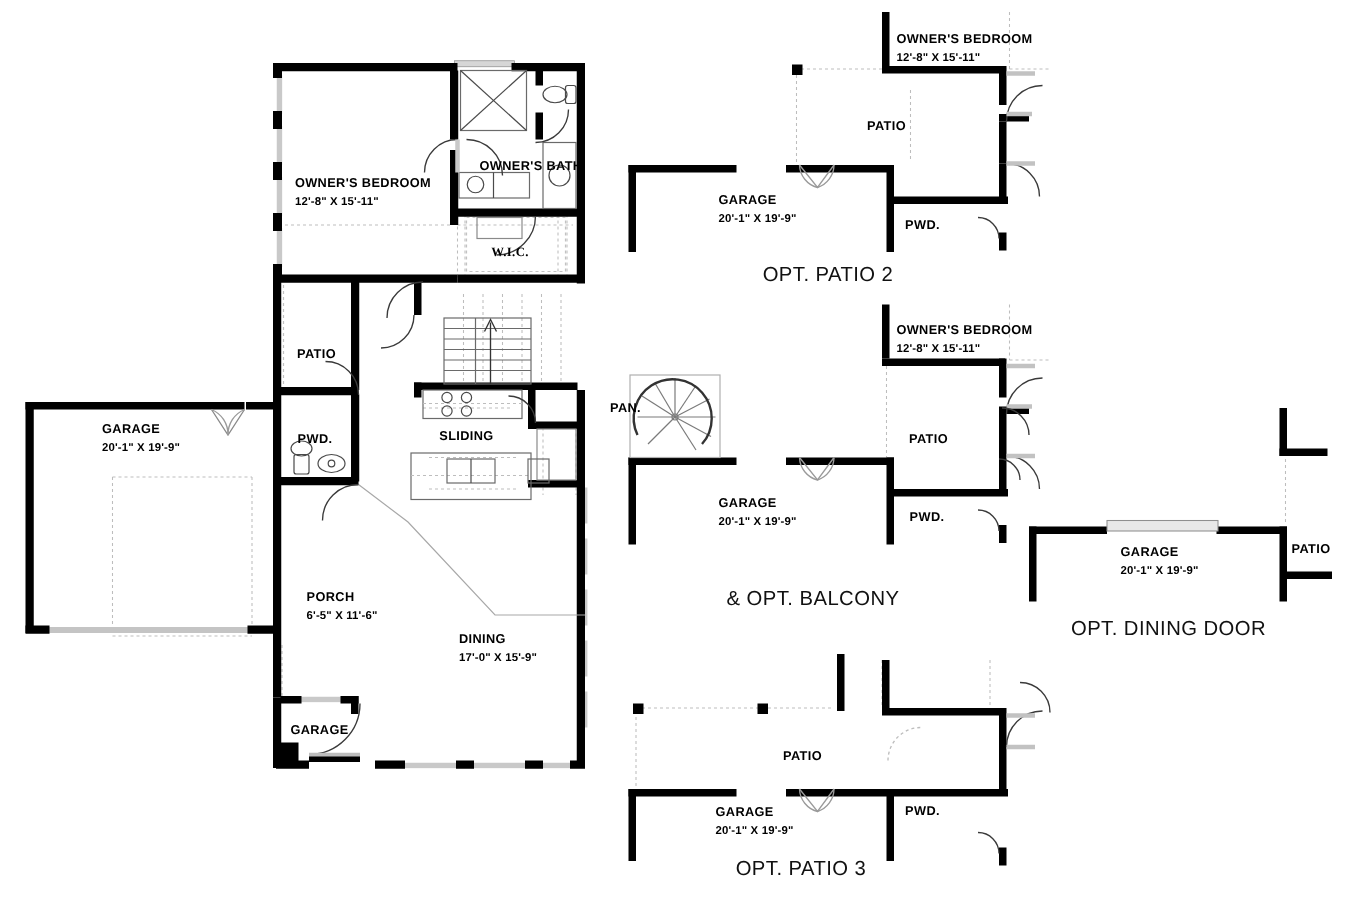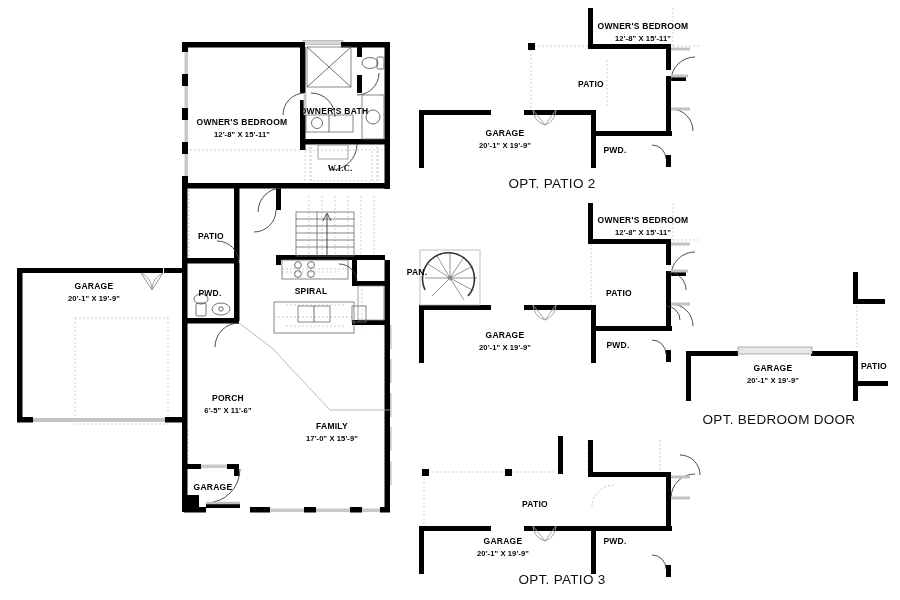--- a/index.html
+++ b/index.html
@@ -11,21 +11,21 @@
   #plan-root{position:absolute;inset:0;}
   svg#floorplan{position:absolute;left:0;top:0;width:900px;height:600px;display:block;}
   .rmlabel{
     position:absolute;
     font-family:"Liberation Sans", sans-serif;
     font-weight:bold;
     font-size:8.5px;
     letter-spacing:.25px;
     white-space:nowrap;
     transform:translate(-50%,-50%);
-    text-align:center;
+    text-align:left;
     line-height:1.5;
     color:#000;
   }
   .rmlabel .dim{
     display:block;
     font-size:7.6px;
     font-weight:bold;
     letter-spacing:.1px;
   }
   .caption{
@@ -382,42 +382,42 @@
       <path d="M592 507 A 22 22 0 0 1 614 485" stroke="#bdbdbd" stroke-dasharray="2,2"></path>
       <line x1="671" y1="477" x2="690" y2="477" stroke="#c2c2c2" stroke-width="3"></line>
       <line x1="671" y1="498" x2="690" y2="498" stroke="#c2c2c2" stroke-width="3"></line>
       <path d="M680 455 A 20 20 0 0 1 700 475"></path>
     </g>
   </g>
 </svg>
 
 <div id="labels-layer">
       <div class="rmlabel" style="left: 242px; top: 128px;"><span>OWNER'S BEDROOM</span><span class="dim">12'-8" X 15'-11"</span></div>
-      <div class="rmlabel" style="left: 334px; top: 111px;"><span>OWNER'S BATH</span></div>
+      <div class="rmlabel" style="left: 354px; top: 111px;"><span>OWNER'S BATH</span></div>
       <div class="rmlabel" style="left: 340px; top: 168px; font-family: Liberation Serif, serif;"><span>W.I.C.</span></div>
       <div class="rmlabel" style="left: 211px; top: 236px;"><span>PATIO</span></div>
       <div class="rmlabel" style="left: 210px; top: 293px;"><span>PWD.</span></div>
       <div class="rmlabel" style="left: 94px; top: 292px;"><span>GARAGE</span><span class="dim">20'-1" X 19'-9"</span></div>
-      <div class="rmlabel" style="left: 311px; top: 291px;"><span>SPIRAL</span></div>
+      <div class="rmlabel" style="left: 311px; top: 291px;"><span>SLIDING</span></div>
       <div class="rmlabel" style="left: 369px; top: 272px; margin-left: 48px;"><span>PAN.</span></div>
       <div class="rmlabel" style="left: 228px; top: 404px;"><span>PORCH</span><span class="dim">6'-5" X 11'-6"</span></div>
-      <div class="rmlabel" style="left: 332px; top: 432px;"><span>FAMILY</span><span class="dim">17'-0" X 15'-9"</span></div>
+      <div class="rmlabel" style="left: 332px; top: 432px;"><span>DINING</span><span class="dim">17'-0" X 15'-9"</span></div>
       <div class="rmlabel" style="left: 213px; top: 487px;"><span>GARAGE</span></div>
       <div class="rmlabel" style="left: 643px; top: 32px;"><span>OWNER'S BEDROOM</span><span class="dim">12'-8" X 15'-11"</span></div>
       <div class="rmlabel" style="left: 591px; top: 84px;"><span>PATIO</span></div>
       <div class="rmlabel" style="left: 505px; top: 139px;"><span>GARAGE</span><span class="dim">20'-1" X 19'-9"</span></div>
       <div class="rmlabel" style="left: 615px; top: 150px;"><span>PWD.</span></div>
       <div class="caption" style="left: 552px; top: 184px; text-align: center;"><span>OPT. PATIO 2</span></div>
       <div class="rmlabel" style="left: 643px; top: 226px;"><span>OWNER'S BEDROOM</span><span class="dim">12'-8" X 15'-11"</span></div>
       <div class="rmlabel" style="left: 619px; top: 293px;"><span>PATIO</span></div>
       <div class="rmlabel" style="left: 505px; top: 341px;"><span>GARAGE</span><span class="dim">20'-1" X 19'-9"</span></div>
       <div class="rmlabel" style="left: 618px; top: 345px;"><span>PWD.</span></div>
-      <div class="caption" style="left: 542px; top: 400px;"></div>
+      <div class="caption" style="left: 542px; top: 400px;"><span class="l2">&amp; OPT. BALCONY</span></div>
       <div class="rmlabel" style="left: 773px; top: 374px;"><span>GARAGE</span><span class="dim">20'-1" X 19'-9"</span></div>
       <div class="rmlabel" style="left: 874px; top: 366px;"><span>PATIO</span></div>
-      <div class="caption" style="left: 779px; top: 420px;"><span>OPT. BEDROOM DOOR</span></div>
+      <div class="caption" style="left: 779px; top: 420px;"><span>OPT. DINING DOOR</span></div>
       <div class="rmlabel" style="left: 535px; top: 504px;"><span>PATIO</span></div>
       <div class="rmlabel" style="left: 503px; top: 547px;"><span>GARAGE</span><span class="dim">20'-1" X 19'-9"</span></div>
       <div class="rmlabel" style="left: 615px; top: 541px;"><span>PWD.</span></div>
-      <div class="caption" style="left: 534px; top: 580px; margin-left: 28px;"><span>OPT. PATIO 3</span></div>
+      <div class="caption" style="left: 534px; top: 580px;"><span>OPT. PATIO 3</span></div>
     </div>
 
 </div>
 
 </body></html>

